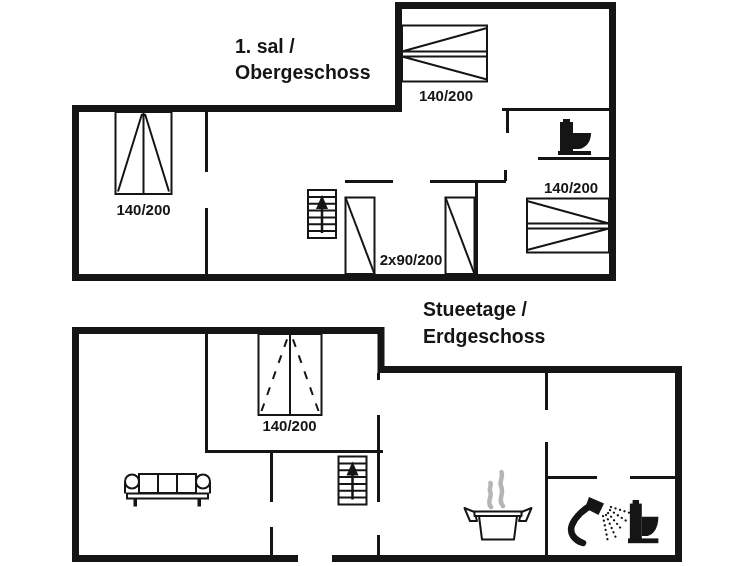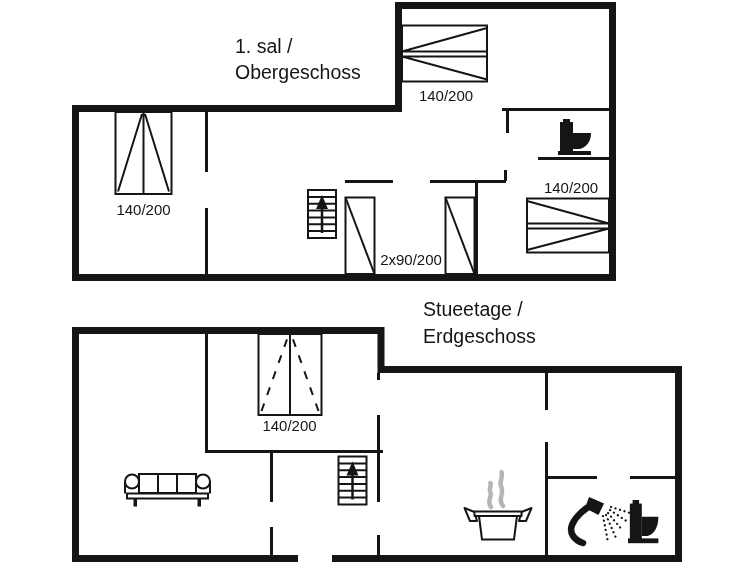--- a/index.html
+++ b/index.html
@@ -1,16 +1,16 @@
 <!DOCTYPE html>
 <html style="--color-ink: #151515; --color-steam: #b5b5b5; --color-background: #ffffff;"><head>
 <meta charset="utf-8">
 <style>
   html,body{margin:0;padding:0;background:#fff;}
-  .stage{position:relative;width:755px;height:566px;background:var(--color-background,#fff);overflow:hidden;}
+  .stage{position:relative;width:755px;height:566px;background:var(--color-background,#fff);overflow:hidden;font-weight:bold;}
   .stage svg{position:absolute;left:0;top:0;}
   .wall-outer{fill:none;stroke:var(--color-ink,#111);stroke-width:7;stroke-linejoin:miter;}
   .wall{fill:none;stroke:var(--color-ink,#111);stroke-width:3;}
   .furn{fill:none;stroke:var(--color-ink,#111);stroke-width:2;}
   .furn-w{fill:#fff;stroke:var(--color-ink,#111);stroke-width:2;stroke-linejoin:round;}
   .dash{stroke-dasharray:8 9;}
   .solid{fill:var(--color-ink,#111);stroke:none;}
   .shower-arm{fill:none;stroke:var(--color-ink,#111);stroke-width:6.5;stroke-linecap:round;}
   .spray{fill:none;stroke:var(--color-ink,#111);stroke-width:2.2;stroke-linecap:round;stroke-dasharray:0.1 4.6;}
   .steam{fill:none;stroke:var(--color-steam,#b5b5b5);stroke-width:4.5;stroke-linecap:round;}

